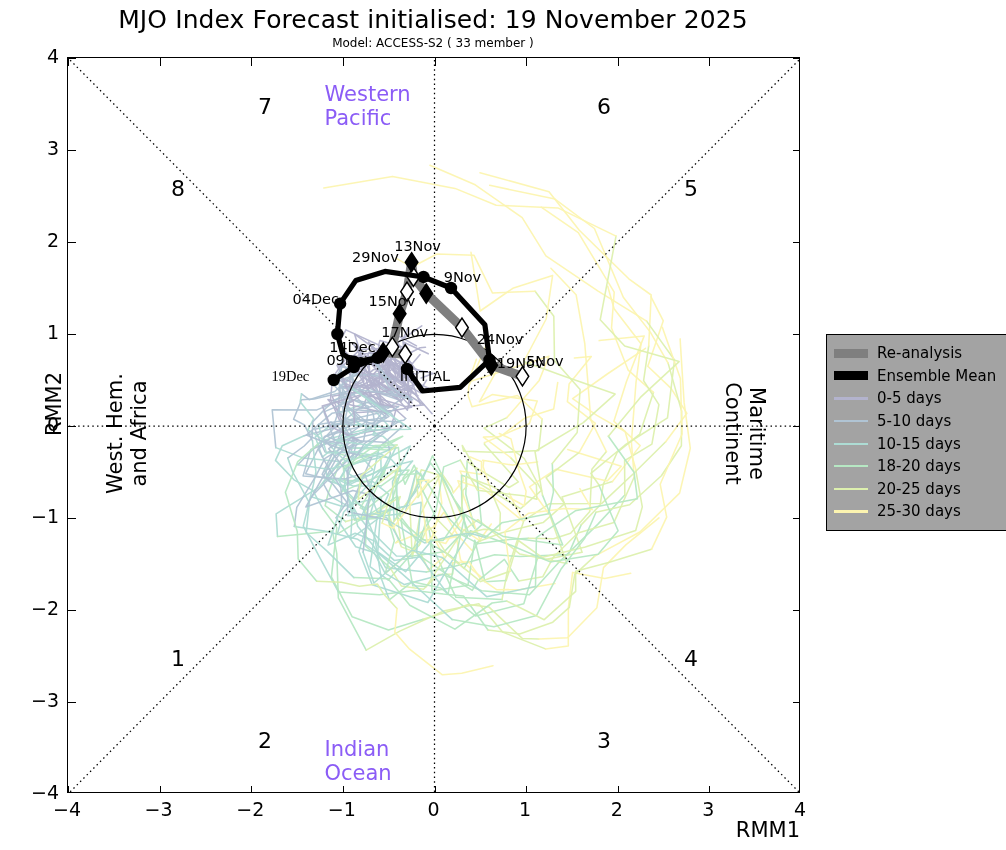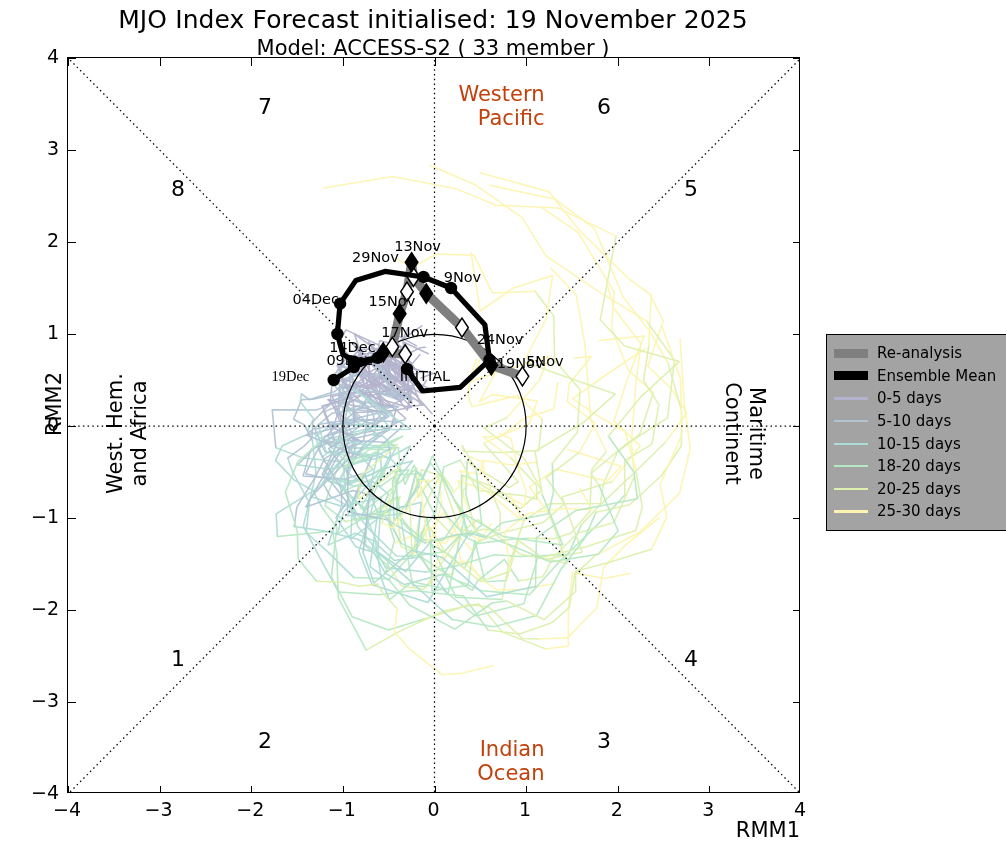--- a/index.html
+++ b/index.html
@@ -2,40 +2,40 @@
 <html><head>
 <meta charset="utf-8">
 <style>
   html,body{margin:0;padding:0;background:#ffffff;}
   body{width:1006px;height:850px;overflow:hidden;
        font-family:"DejaVu Sans","Liberation Sans",sans-serif;color:#000;}
   #root{position:relative;width:1006px;height:850px;}
 
   .ttl{position:absolute;left:0;width:866px;text-align:center;color:#000;}
   #title-main{top:5px;font-size:25px;letter-spacing:.1px;}
-  #title-sub{top:36px;font-size:21px;}
+  #title-sub{top:36px;font-size:12px;}
 
   
   #plot{position:absolute;left:67px;top:57px;width:733px;height:736px;
         border:1.3px solid #000;box-sizing:border-box;overflow:hidden;background:#fff;}
   #svg-layer{position:absolute;left:0;top:0;width:733px;height:736px;}
 
   
   .tick-x{position:absolute;width:0;border-left:1.3px solid #000;}
   .tick-y{position:absolute;height:0;border-top:1.3px solid #000;}
   .tl-x{position:absolute;font-size:19px;text-align:center;width:60px;}
   .tl-y{position:absolute;font-size:19px;text-align:right;width:60px;}
 
   
   #xlabel{position:absolute;left:67px;top:818px;width:733px;text-align:right;font-size:21px;}
   #ylabel{position:absolute;left:-16px;top:392px;width:140px;text-align:center;font-size:21px;
           transform:rotate(-90deg);transform-origin:center;}
 
   
-  .rlab{position:absolute;font-size:21px;text-align:right;line-height:1.12;color:#c2410c;}
+  .rlab{position:absolute;font-size:21px;text-align:left;line-height:1.12;color:#8b5cf6;}
   .phnum{position:absolute;font-size:22px;text-align:center;width:40px;color:#000;}
   .sidelab{position:absolute;font-size:21px;text-align:center;line-height:1.12;width:220px;color:#000;}
 
   
   .dlab{position:absolute;font-size:14.5px;color:#000;white-space:nowrap;}
 
   
   #legend{position:absolute;left:826px;top:334px;width:204px;
           border:1.1px solid #000;background:#a3a3a3;box-sizing:border-box;
           padding:7px 6px 7px 7px;}

